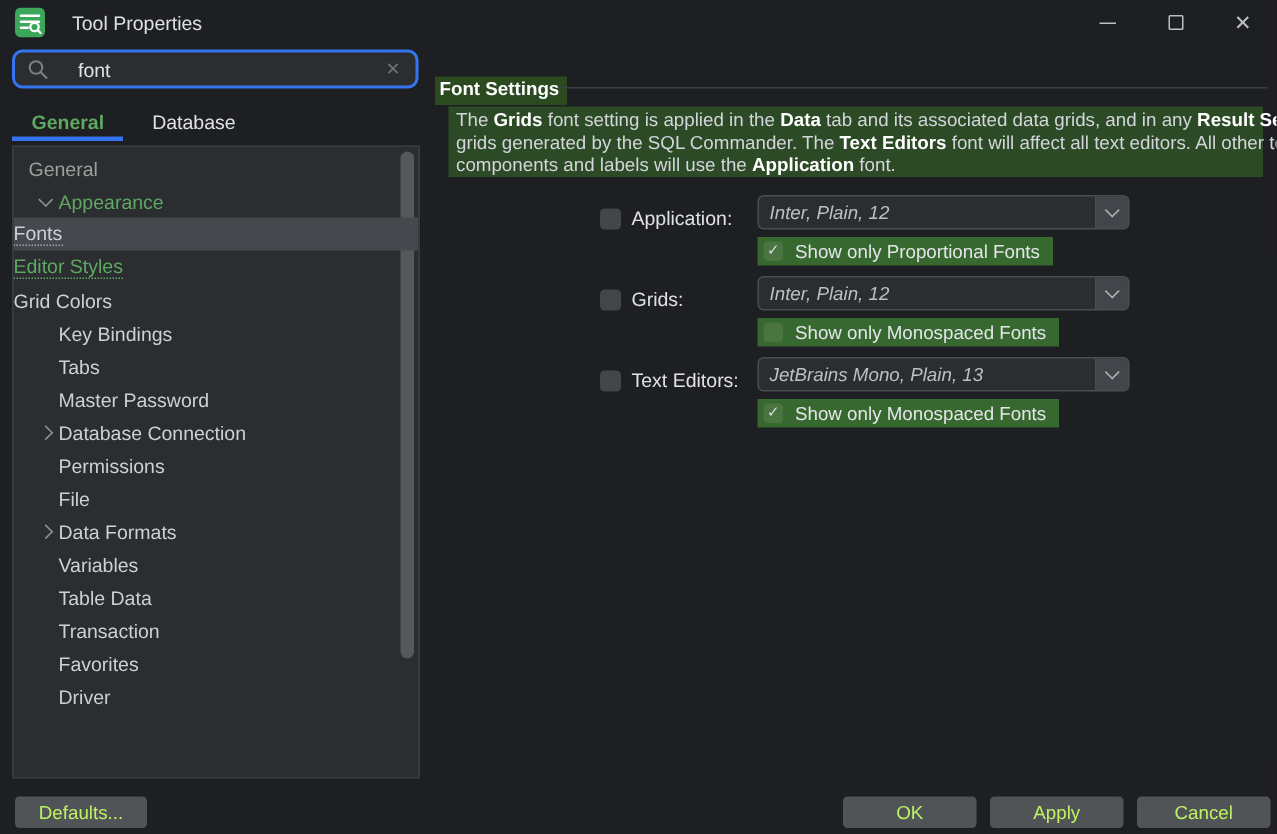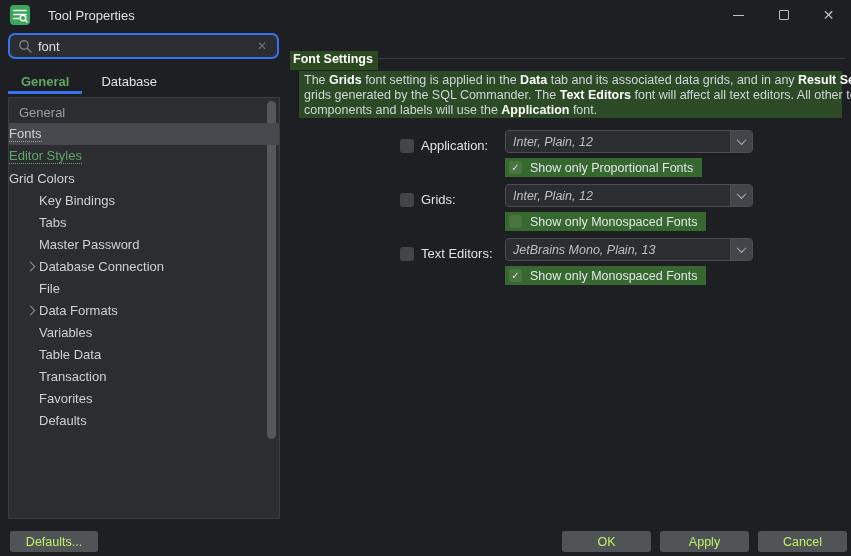--- a/index.html
+++ b/index.html
@@ -13,21 +13,21 @@
   .win-title { position:absolute; left:48px; top:8px; font-size:13px; color:var(--text); }
   .win-controls { position:absolute; right:0; top:0; height:30px; display:flex; align-items:center; }
   .wc { width:45px; height:30px; display:flex; align-items:center; justify-content:center; color:#BDBFC3; font-size:13px; cursor:default; }
   .ic-min { display:inline-block; width:11px; border-top:1.6px solid #BDBFC3; }
   .ic-max { display:inline-block; width:10px; height:10px; border:1.4px solid #BDBFC3; border-radius:1px; }
   .ic-close { font-size:14px; line-height:1; }
 
   
   .search { position:absolute; left:8px; top:33px; width:271px; height:26px; background:var(--panel); border:2px solid var(--accent); border-radius:7px; display:flex; align-items:center; padding:0 8px; }
   .search svg { flex:0 0 auto; }
-  .search-text { flex:1; margin-left:6px; font-size:13px; color:var(--text); }
+  .search-text { flex:1; margin-left:20px; font-size:13px; color:var(--text); }
   .search-clear { color:#6E7278; font-size:12px; padding:0 2px; cursor:default; }
 
   
   .tabs { position:absolute; left:8px; top:71px; display:flex; height:23px; }
   .tab { height:23px; padding:0 13px; display:flex; align-items:center; font-size:13px; color:var(--text); border-bottom:3px solid transparent; cursor:default; }
   .tab.active { color:var(--green); font-weight:bold; border-bottom-color:var(--accent); }
   .tab + .tab { margin-left:6px; }
 
   
   .tree { position:absolute; left:8px; top:97px; width:272px; height:422px; background:var(--panel); border:1px solid var(--border); padding-top:3px; overflow:hidden; }
@@ -111,20 +111,26 @@
   <div class="tabs" id="tab-bar">
       <div class="tab active">General</div>
       <div class="tab">Database</div>
     </div>
 
   <div class="tree" id="tree-list">
     <div class="tree-scrollbar"></div>
   <div class="tree-row lvl0 cat">
         <span class="tlabel">General</span>
       </div>
+      <div class="tree-row lvl1 green">
+        <span class="chev-slot">
+          <span class="chev down"></span>
+        </span>
+        <span class="tlabel">Appearance</span>
+      </div>
       <div class="tree-row lvl2 match selected">
         <span class="tlabel">Fonts</span>
       </div>
       <div class="tree-row lvl2 green match">
         <span class="tlabel">Editor Styles</span>
       </div>
       <div class="tree-row lvl2">
         <span class="tlabel">Grid Colors</span>
       </div>
       <div class="tree-row lvl1">
@@ -140,20 +146,24 @@
         <span class="tlabel">Master Password</span>
       </div>
       <div class="tree-row lvl1">
         <span class="chev-slot">
           <span class="chev right"></span>
         </span>
         <span class="tlabel">Database Connection</span>
       </div>
       <div class="tree-row lvl1">
         <span class="chev-slot"></span>
+        <span class="tlabel">Permissions</span>
+      </div>
+      <div class="tree-row lvl1">
+        <span class="chev-slot"></span>
         <span class="tlabel">File</span>
       </div>
       <div class="tree-row lvl1">
         <span class="chev-slot">
           <span class="chev right"></span>
         </span>
         <span class="tlabel">Data Formats</span>
       </div>
       <div class="tree-row lvl1">
         <span class="chev-slot"></span>
@@ -166,21 +176,21 @@
       <div class="tree-row lvl1">
         <span class="chev-slot"></span>
         <span class="tlabel">Transaction</span>
       </div>
       <div class="tree-row lvl1">
         <span class="chev-slot"></span>
         <span class="tlabel">Favorites</span>
       </div>
       <div class="tree-row lvl1">
         <span class="chev-slot"></span>
-        <span class="tlabel">Defaults</span>
+        <span class="tlabel">Driver</span>
       </div>
     </div>
 
   <div class="sec-title">Font Settings</div>
   <div class="sec-sep"></div>
   <div class="desc" id="desc"><div><span>The </span><b>Grids</b><span> font setting is applied in the </span><b>Data</b><span> tab and its associated data grids, and in any </span><b>Result Set</b></div><div><span>grids generated by the SQL Commander. The </span><b>Text Editors</b><span> font will affect all text editors. All other text</span></div><div><span>components and labels will use the </span><b>Application</b><span> font.</span></div></div>
   <div id="form-rows">
       <div class="form-row" style="top: 130px;">
         <span class="cb"></span>
         <span class="row-label">Application:</span>

